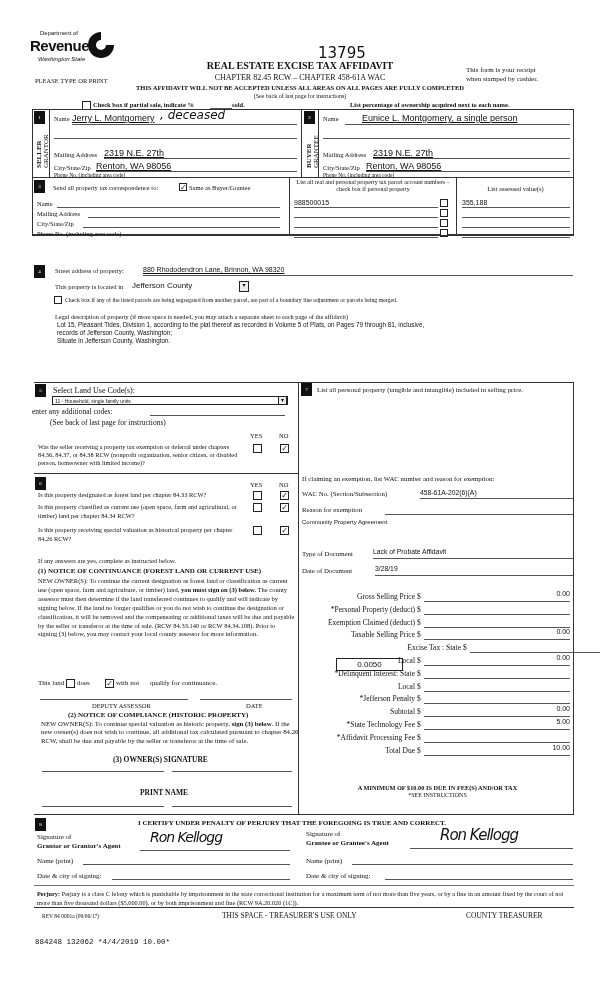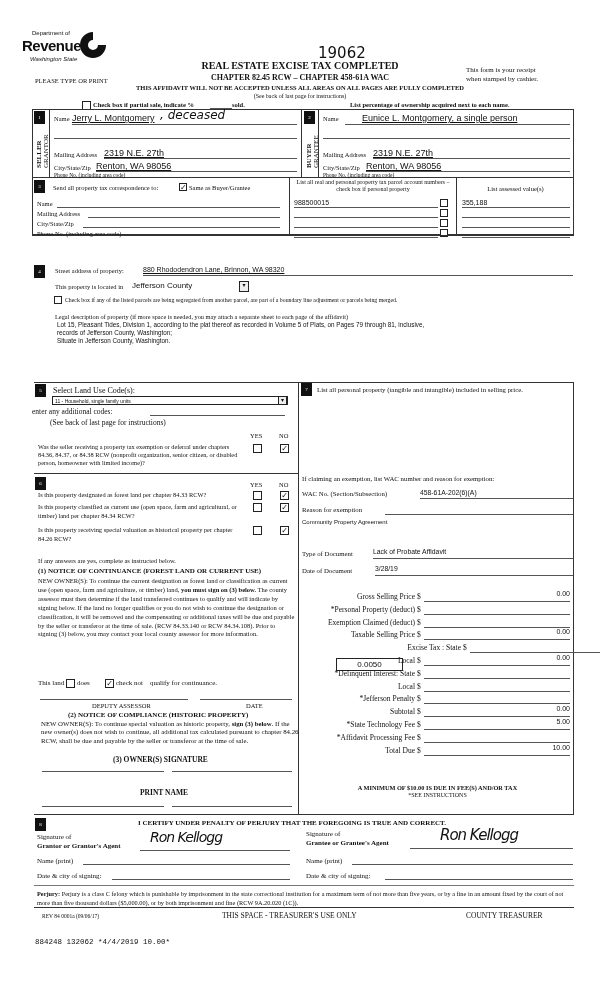--- a/index.html
+++ b/index.html
@@ -22,34 +22,34 @@
   .money-row .mlabel { position: absolute; right: 155px; top: 2px; font-size: 7.5px; white-space: nowrap; text-align: right; }
   .money-row .dollar { position: absolute; left: 117px; top: 2px; font-size: 7.5px; }
   .money-row .mline { position: absolute; left: 124px; width: 146px; top: 11px; border-bottom: 1px solid #555; }
   .money-row .mval { position: absolute; right: 0px; top: 0px; font-family: "Liberation Sans", sans-serif; font-size: 7px; }
   .select-box { position: absolute; border: 1px solid #222; height: 9px; background: #fff; font-family: "Liberation Sans", sans-serif; font-size: 5px; line-height: 8px; padding-left: 2px; }
   .dd-btn { position: absolute; width: 9px; height: 9px; border: 1px solid #222; background: #eee; font-size: 6px; line-height: 7px; text-align: center; }
 </style>
 </head>
 <body>
 
-<div class="abs" style="left:22px; top:30px; width:95px; height:40px;">
+<div class="abs" style="left:30px; top:30px; width:95px; height:40px;">
   <div class="abs sans" style="left:10px; top:0px; font-size:6px;">Department of</div>
   <div class="abs sans bold" style="left:0px; top:7px; font-size:15px; letter-spacing:-0.5px;">Revenue</div>
   <div class="abs sans" style="left:8px; top:26px; font-size:6px; font-style:italic;">Washington State</div>
   <svg class="abs" style="left:56px; top:0px;" width="30" height="30" viewBox="0 0 30 30">
     <path d="M15 2 A13 13 0 1 0 28 15 L20 15 A5 5 0 1 1 15 10 Z" fill="#111"></path>
     <path d="M17 6 A9 9 0 0 1 25 12 L21 12 A5 5 0 0 0 17 9 Z" fill="#fff"></path>
   </svg>
 </div>
 
-<div class="abs hand" style="left:318px; top:44px; font-size:15px; font-style:normal;">19062</div>
-<div class="abs bold" style="left:160px; top:60px; width:280px; text-align:center; font-size:10px;">REAL ESTATE EXCISE TAX COMPLETED</div>
+<div class="abs hand" style="left:318px; top:44px; font-size:15px; font-style:normal;">13795</div>
+<div class="abs bold" style="left:160px; top:60px; width:280px; text-align:center; font-size:10px;">REAL ESTATE EXCISE TAX AFFIDAVIT</div>
 <div class="abs" style="left:35px; top:77px; font-size:6.5px;">PLEASE TYPE OR PRINT</div>
-<div class="abs" style="left:160px; top:73px; width:280px; text-align:center; font-size:8px;font-weight:bold;">CHAPTER 82.45 RCW – CHAPTER 458-61A WAC</div>
+<div class="abs" style="left:160px; top:73px; width:280px; text-align:center; font-size:8px;">CHAPTER 82.45 RCW – CHAPTER 458-61A WAC</div>
 <div class="abs" style="left:466px; top:66px; font-size:7px;">This form is your receipt</div>
 <div class="abs" style="left:466px; top:75px; font-size:7px;">when stamped by cashier.</div>
 <div class="abs bold" style="left:90px; top:84px; width:420px; text-align:center; font-size:6.5px;">THIS AFFIDAVIT WILL NOT BE ACCEPTED UNLESS ALL AREAS ON ALL PAGES ARE FULLY COMPLETED</div>
 <div class="abs" style="left:200px; top:93px; width:200px; text-align:center; font-size:6px;">(See back of last page for instructions)</div>
 <div class="cb" style="left:82px; top:101px;"></div>
 <div class="abs bold" style="left:93px; top:101px; font-size:6.5px;">Check box if partial sale, indicate %</div>
 <div class="line" style="left:210px; top:108px; width:22px;"></div>
 <div class="abs bold" style="left:232px; top:101px; font-size:6.5px;">sold.</div>
 <div class="abs bold" style="left:350px; top:101px; font-size:6.5px;">List percentage of ownership acquired next to each name.</div>
 
@@ -180,21 +180,21 @@
 
 <div class="abs" style="left:38px; top:557px; font-size:6.5px;">If any answers are yes, complete as instructed below.</div>
 <div class="abs bold" style="left:38px; top:567px; font-size:7px; white-space:nowrap;">(1) NOTICE OF CONTINUANCE  (FOREST LAND OR CURRENT USE)</div>
 <div class="abs" style="left:38px; top:577px; width:258px; font-size:6.5px; line-height:8.9px;">
   <span>NEW OWNER(S): To continue the current designation as forest land or classification as current use (open space, farm and agriculture, or timber) land, </span><b>you must sign on (3) below.</b><span> The county assessor must then determine if the land transferred continues to qualify and will indicate by signing below. If the land no longer qualifies or you do not wish to continue the designation or classification, it will be removed and the compensating or additional taxes will be due and payable by the seller or transferor at the time of sale. (RCW 84.33.140 or RCW 84.34.108). Prior to signing (3) below, you may contact your local county assessor for more information.</span>
 </div>
 <div class="abs" style="left:38px; top:679px; font-size:7px;">This land</div>
 <div class="cb" style="left:66px; top:679px;"></div>
 <div class="abs" style="left:77px; top:679px; font-size:7px;">does</div>
 <div class="cb" style="left:105px; top:679px;"><span>✓</span></div>
-<div class="abs" style="left:116px; top:679px; font-size:7px;">check not</div>
+<div class="abs" style="left:116px; top:679px; font-size:7px;">with not</div>
 <div class="abs" style="left:150px; top:679px; font-size:7px;">qualify for continuance.</div>
 <div class="line" style="left:40px; top:699px; width:148px;"></div>
 <div class="line" style="left:200px; top:699px; width:92px;"></div>
 <div class="abs" style="left:92px; top:702px; font-size:6.5px;">DEPUTY ASSESSOR</div>
 <div class="abs" style="left:246px; top:702px; font-size:6.5px;">DATE</div>
 <div class="abs bold" style="left:68px; top:711px; font-size:7px; white-space:nowrap;">(2) NOTICE OF COMPLIANCE (HISTORIC PROPERTY)</div>
 <div class="abs" style="left:41px; top:720px; width:258px; font-size:6.8px; line-height:8.3px;">
   <span>NEW OWNER(S): To continue special valuation as historic property, </span><b>sign (3) below</b><span>. If the new owner(s) does not wish to continue, all additional tax calculated pursuant to chapter 84.26 RCW, shall be due and payable by the seller or transferor at the time of sale.</span>
 </div>
 <div class="abs bold" style="left:113px; top:755px; font-size:7.5px;">(3)  OWNER(S) SIGNATURE</div>

